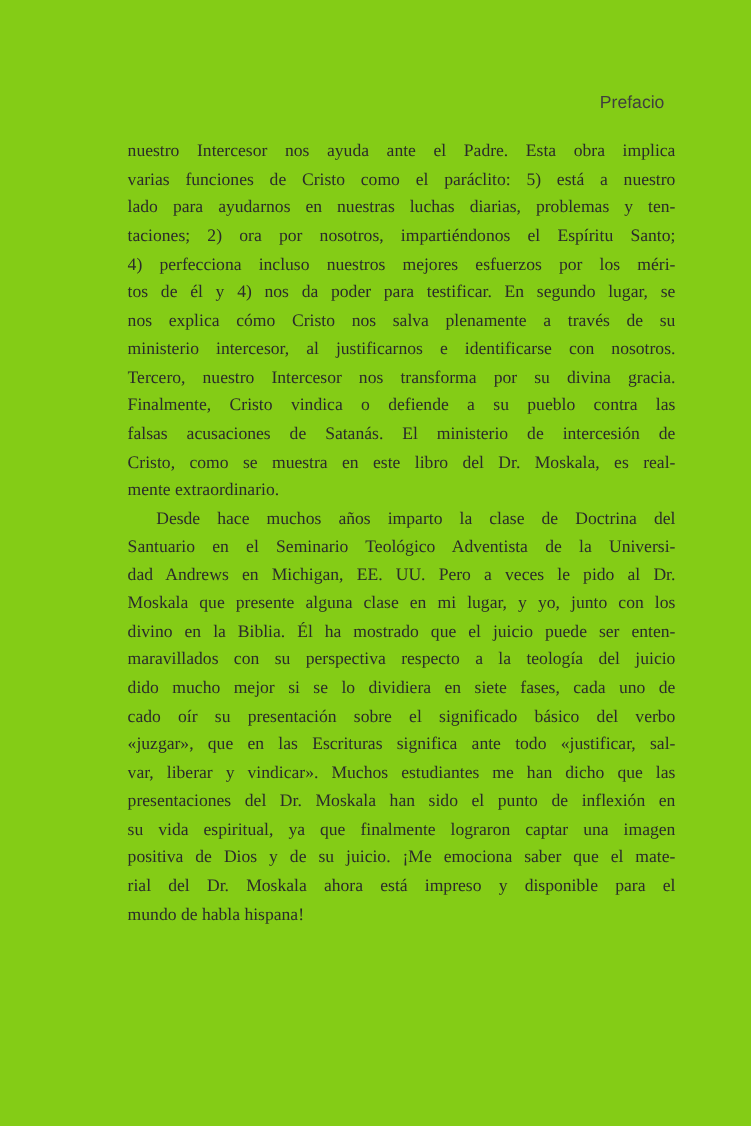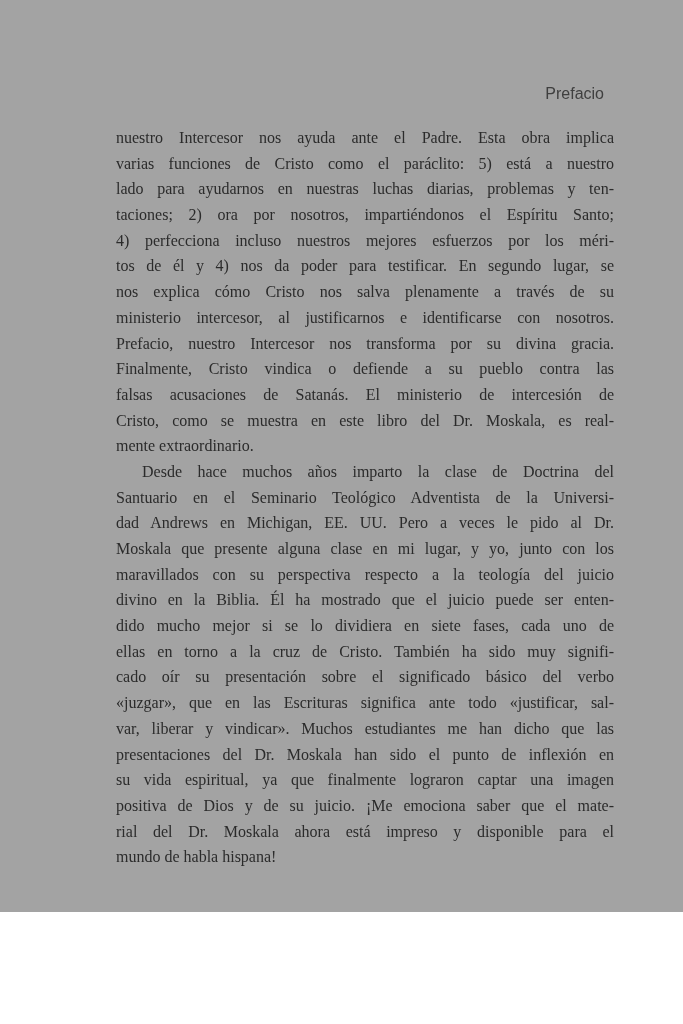--- a/index.html
+++ b/index.html
@@ -3,22 +3,22 @@
 <meta charset="utf-8">
 <style>
   html, body {
     margin: 0;
     padding: 0;
     background: #ffffff;
   }
   .page {
     position: relative;
     width: 683px;
-    height: 912px;
-    background: #a3a3a3;
+    height: 1024px;
+    background: #84cc16;
     overflow: hidden;
     font-family: "Liberation Serif", "DejaVu Serif", serif;
   }
   .running-head {
     position: absolute;
     top: 84px;
     left: 106px;
     width: 498px;
     text-align: right;
     font-family: "Liberation Sans", "DejaVu Sans", sans-serif;
@@ -58,33 +58,32 @@
 
   <div class="text-block">
       <div class="line">nuestro Intercesor nos ayuda ante el Padre. Esta obra implica</div>
       <div class="line">varias funciones de Cristo como el paráclito: 5) está a nuestro</div>
       <div class="line">lado para ayudarnos en nuestras luchas diarias, problemas y ten-</div>
       <div class="line">taciones; 2) ora por nosotros, impartiéndonos el Espíritu Santo;</div>
       <div class="line">4) perfecciona incluso nuestros mejores esfuerzos por los méri-</div>
       <div class="line">tos de él y 4) nos da poder para testificar. En segundo lugar, se</div>
       <div class="line">nos explica cómo Cristo nos salva plenamente a través de su</div>
       <div class="line">ministerio intercesor, al justificarnos e identificarse con nosotros.</div>
-      <div class="line">Prefacio, nuestro Intercesor nos transforma por su divina gracia.</div>
+      <div class="line">Tercero, nuestro Intercesor nos transforma por su divina gracia.</div>
       <div class="line">Finalmente, Cristo vindica o defiende a su pueblo contra las</div>
       <div class="line">falsas acusaciones de Satanás. El ministerio de intercesión de</div>
       <div class="line">Cristo, como se muestra en este libro del Dr. Moskala, es real-</div>
       <div class="line end">mente extraordinario.</div>
       <div class="line indent">Desde hace muchos años imparto la clase de Doctrina del</div>
       <div class="line">Santuario en el Seminario Teológico Adventista de la Universi-</div>
       <div class="line">dad Andrews en Michigan, EE. UU. Pero a veces le pido al Dr.</div>
       <div class="line">Moskala que presente alguna clase en mi lugar, y yo, junto con los</div>
+      <div class="line">divino en la Biblia. Él ha mostrado que el juicio puede ser enten-</div>
       <div class="line">maravillados con su perspectiva respecto a la teología del juicio</div>
-      <div class="line">divino en la Biblia. Él ha mostrado que el juicio puede ser enten-</div>
       <div class="line">dido mucho mejor si se lo dividiera en siete fases, cada uno de</div>
-      <div class="line">ellas en torno a la cruz de Cristo. También ha sido muy signifi-</div>
       <div class="line">cado oír su presentación sobre el significado básico del verbo</div>
       <div class="line">«juzgar», que en las Escrituras significa ante todo «justificar, sal-</div>
       <div class="line">var, liberar y vindicar». Muchos estudiantes me han dicho que las</div>
       <div class="line">presentaciones del Dr. Moskala han sido el punto de inflexión en</div>
       <div class="line">su vida espiritual, ya que finalmente lograron captar una imagen</div>
       <div class="line">positiva de Dios y de su juicio. ¡Me emociona saber que el mate-</div>
       <div class="line">rial del Dr. Moskala ahora está impreso y disponible para el</div>
       <div class="line end">mundo de habla hispana!</div>
     </div>
 </div>

